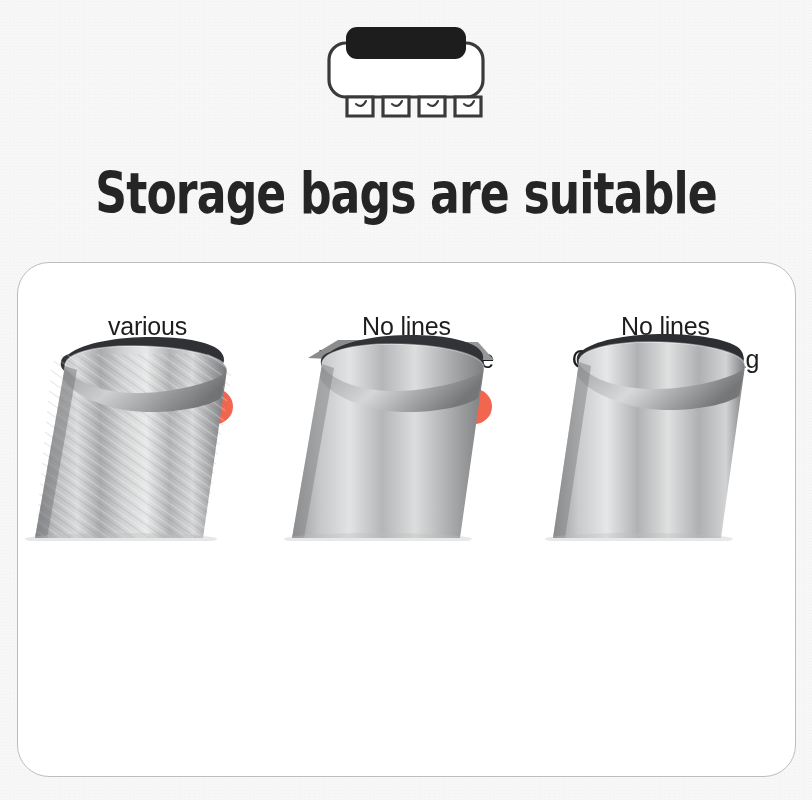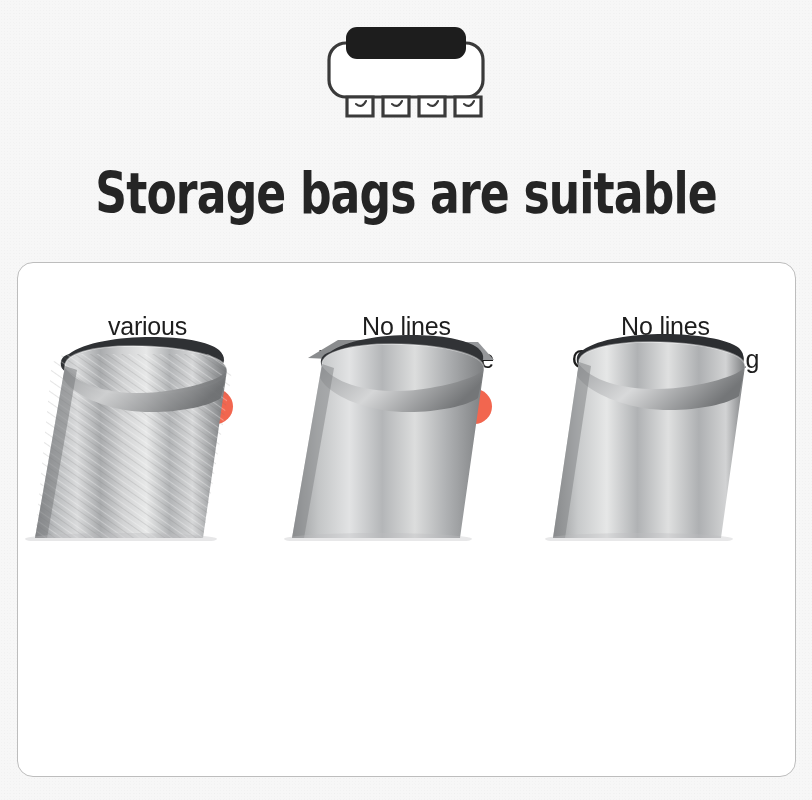--- a/index.html
+++ b/index.html
@@ -38,21 +38,21 @@
     transform:scaleX(.86);
     white-space:nowrap;
   }
 
   
   #card{
     position:absolute;
     left:17px; top:262px; width:779px; height:515px;
     background:#ffffff;
     border:1px solid #bdbdbd;
-    border-radius:16px;
+    border-radius:32px;
     overflow:hidden;
   }
 
   #columns{
     position:absolute; left:0; top:0; width:100%;
     display:flex;
   }
   .col{ width:33.333%; position:relative; }
 
   .col-head{ text-align:center; padding-top:47px; }

